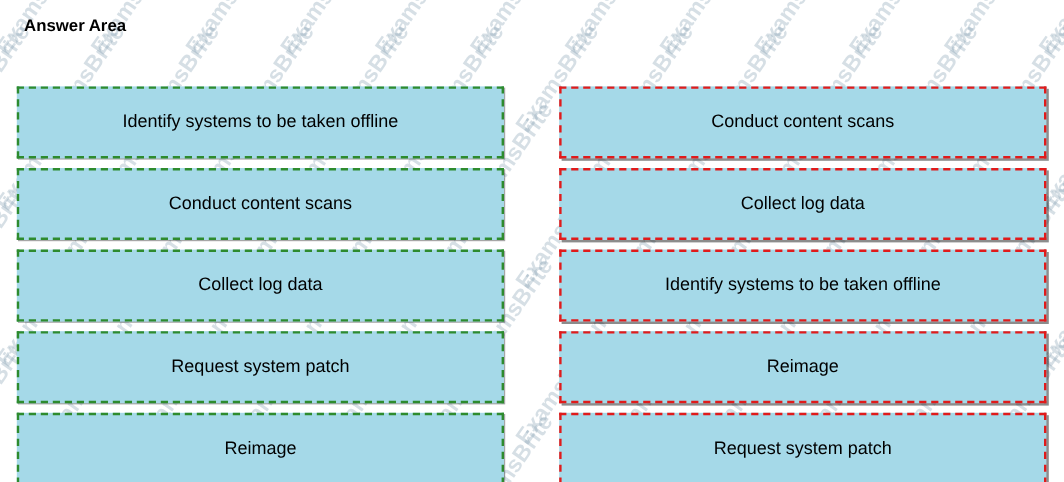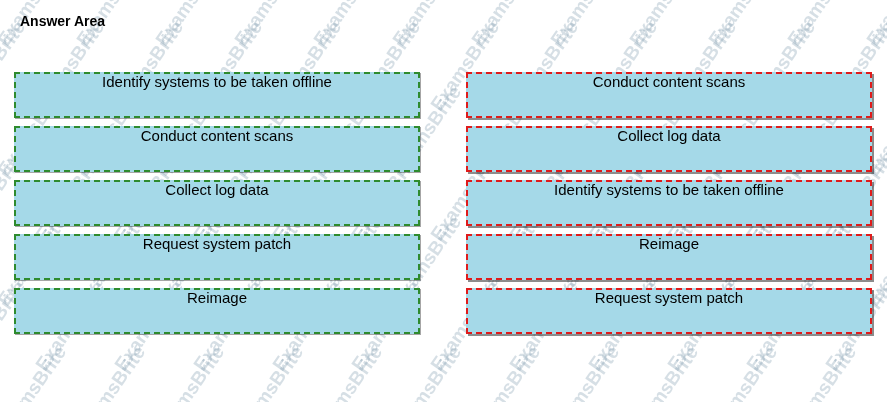--- a/index.html
+++ b/index.html
@@ -50,25 +50,25 @@
   .column {
     position: absolute;
     top: 72px;
     width: 406px;
     z-index: 8;
   }
   #left-column  { left: 14px; }
   #right-column { left: 466px; }
 
   .item {
-    height: 46px;
+    height: 60px;
     margin-bottom: 8px;
     background: #a5d9e8;
     display: flex;
-    align-items: flex-start;
+    align-items: center;
     justify-content: center;
     box-sizing: border-box;
     font-size: 15px;
     color: #000000;
   }
   .item-label {
     text-align: center;
     line-height: 1.1;
   }
 

